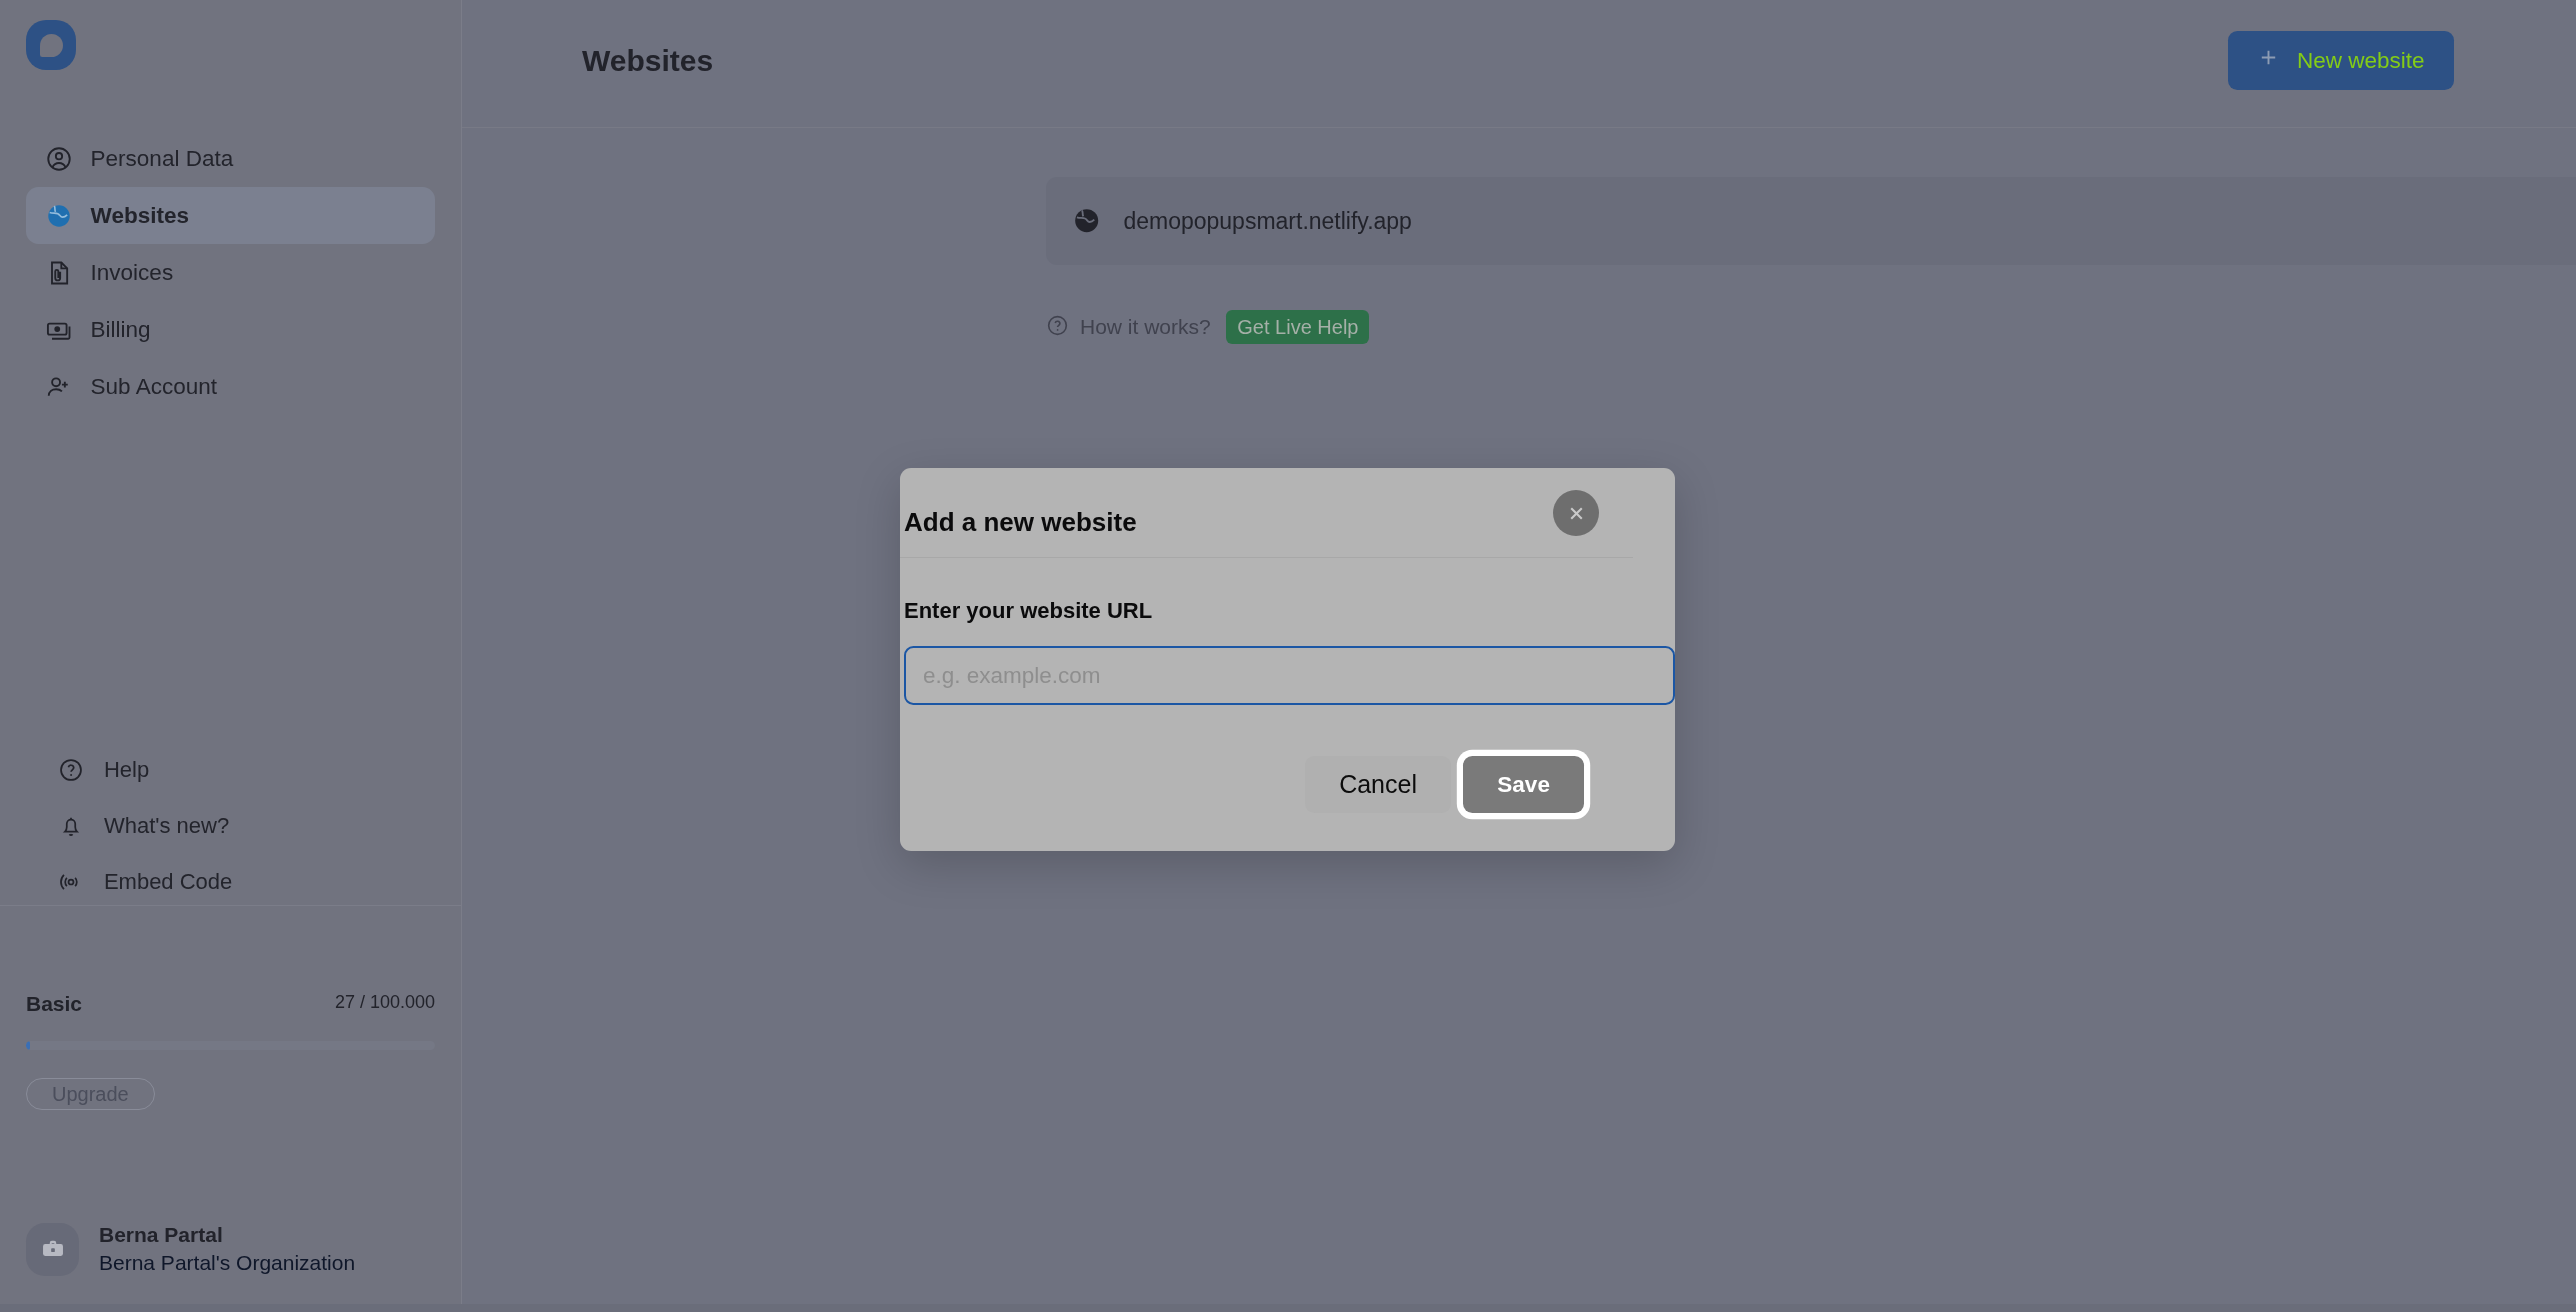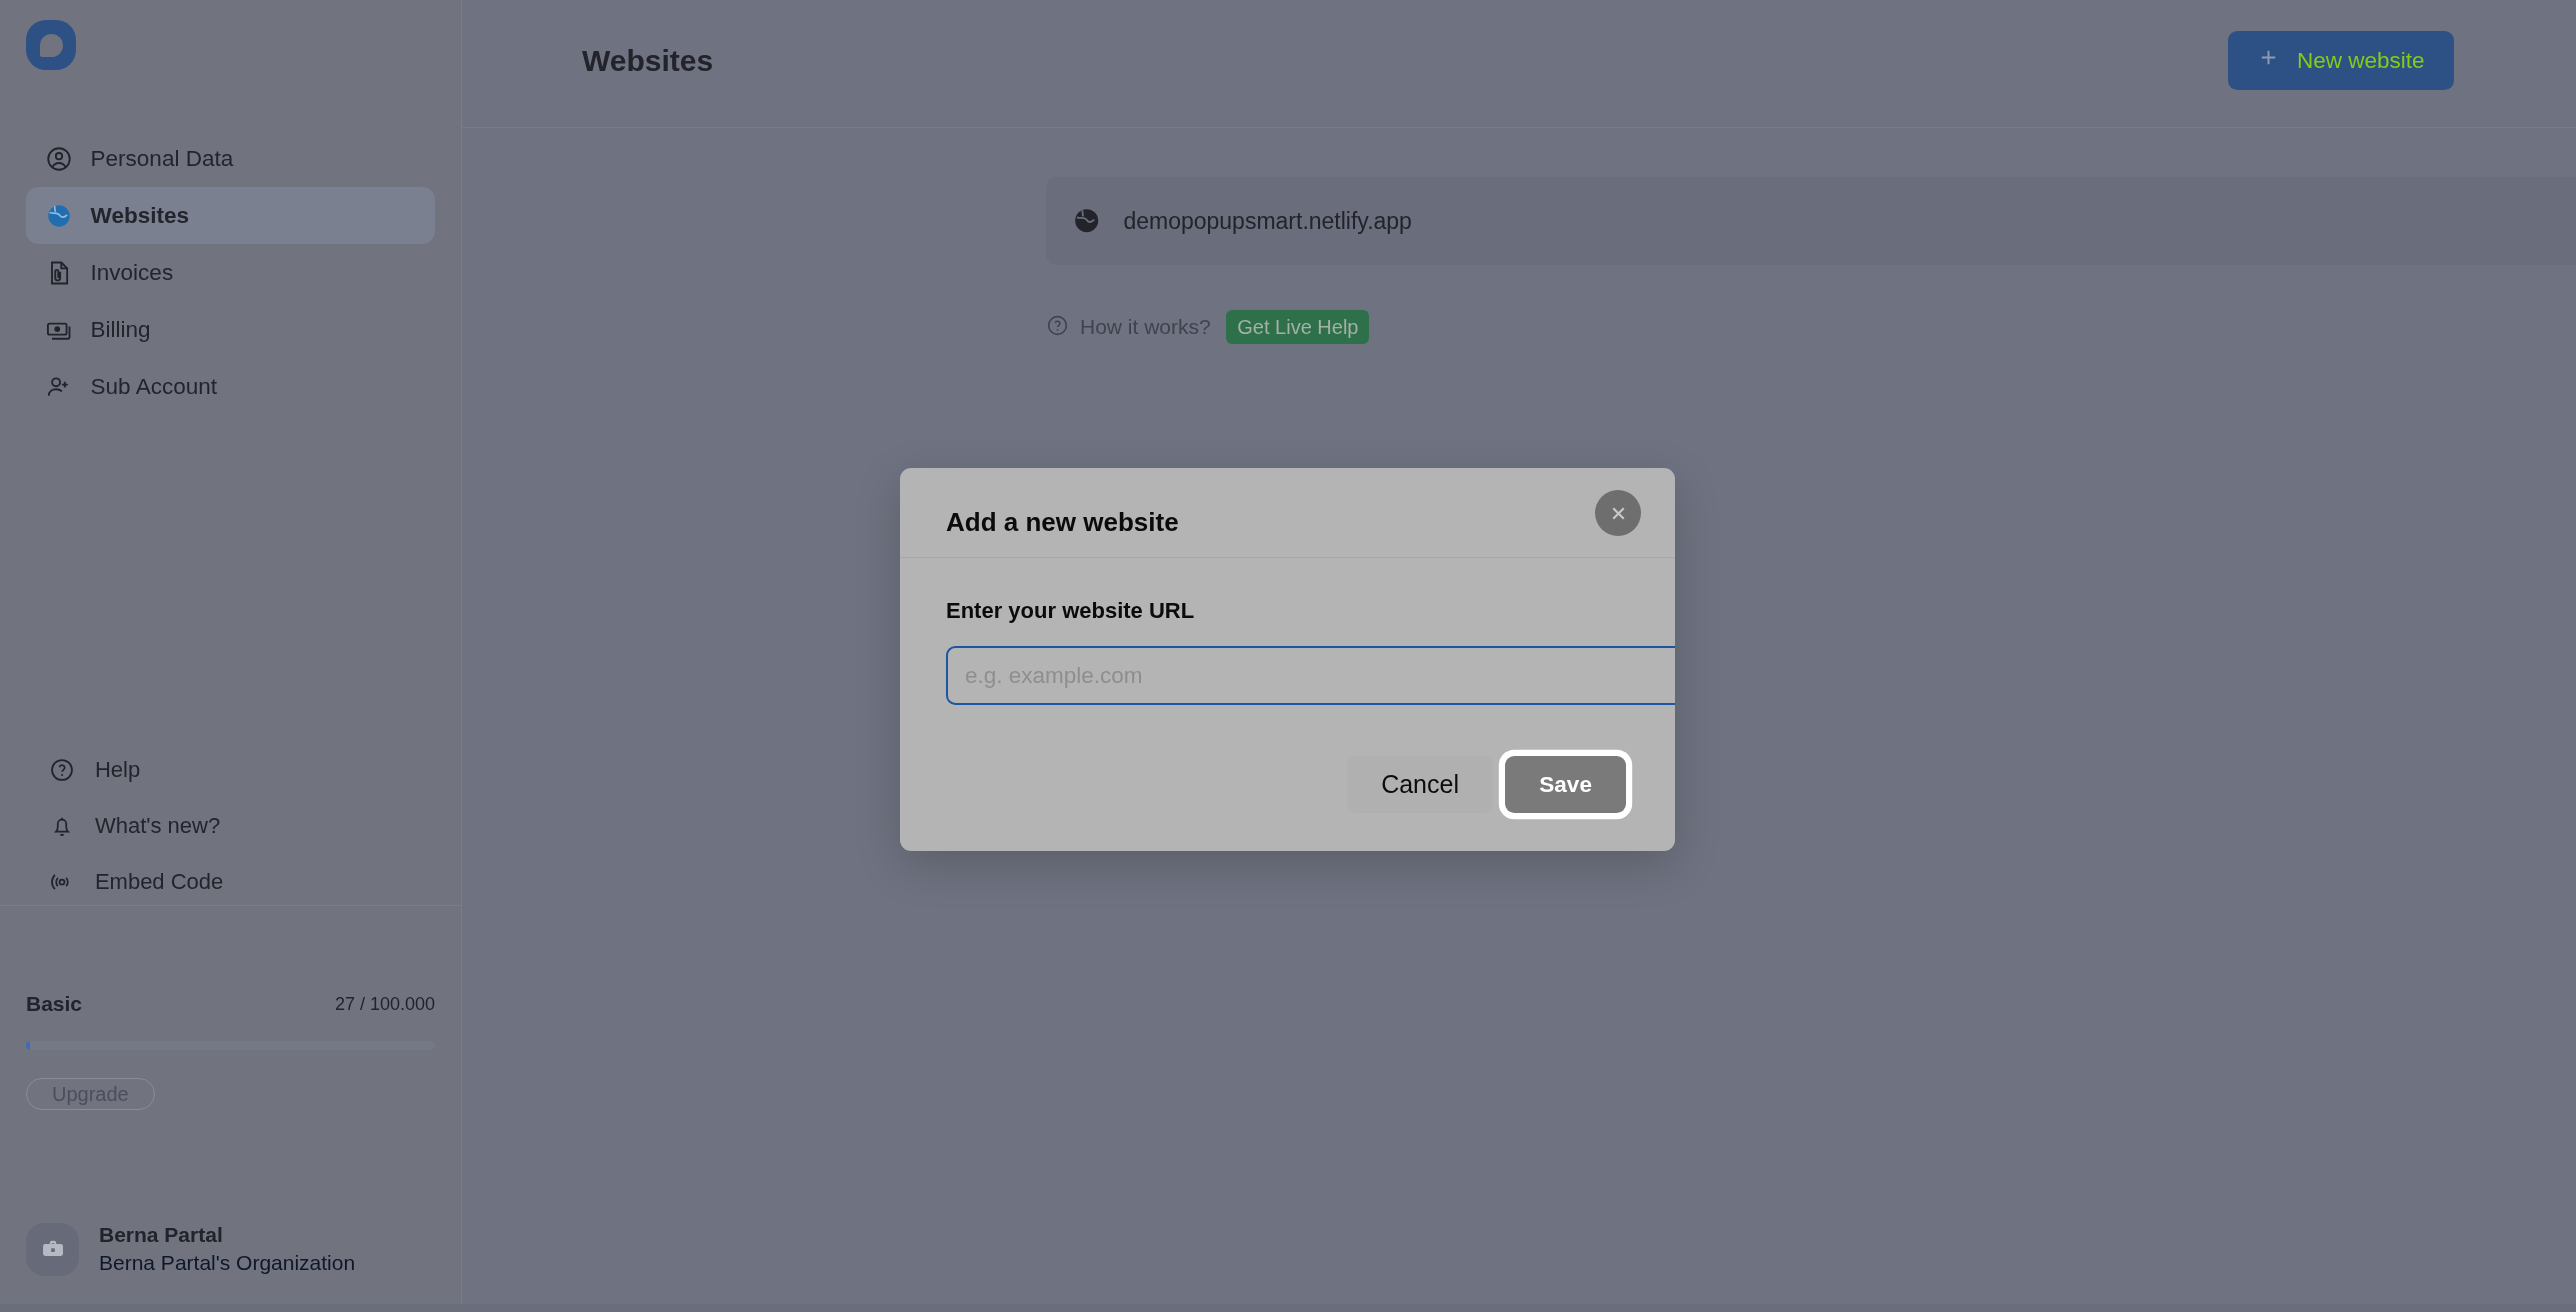--- a/index.html
+++ b/index.html
@@ -43,32 +43,32 @@
     height: 57px; padding-left: 18.6px;
     border-radius: 12.4px;
     color: #23242c;
     font-size: 22.5px;
     cursor: pointer;
   }
   .nav-item.active { background: #7b8090; font-weight: bold; }
   .nav-ico { width: 28px; height: 28px; flex: 0 0 28px; display:flex; align-items:center; justify-content:center;}
   .nav-ico svg { display: block; }
 
-  #nav-bottom { position: absolute; left: 32px; top: 742px; width: 409px; }
+  #nav-bottom { position: absolute; left: 41px; top: 742px; width: 409px; }
   .nav-item.small { height: 56px; font-size: 22px; gap: 19.4px; padding-left: 15.5px; }
 
   .side-divider {
     position: absolute; left: 0; top: 905px; width: 462px; height: 0.8px;
     background: #7b7d89;
   }
 
   #plan {
     position: absolute; left: 26px; top: 992px; width: 409px;
   }
-  .plan-row { display: flex; justify-content: space-between; align-items: center; }
+  .plan-row { display: flex; justify-content: space-between; align-items: flex-start; }
   .plan-name { font-size: 21px; font-weight: bold; color: #22232b; }
   .plan-quota { font-size: 18px; color: #22232b; }
   .plan-bar {
     margin-top: 25px; width: 409px; height: 9.3px;
     background: #757885; border-radius: 4.6px; overflow: hidden;
   }
   .plan-bar-fill { height: 9.3px; width: 3.9px; background: #3a6fb5; border-radius: 4.6px; }
   .upgrade-btn {
     margin-top: 28px;
     display: inline-flex; align-items: center; justify-content: center;

